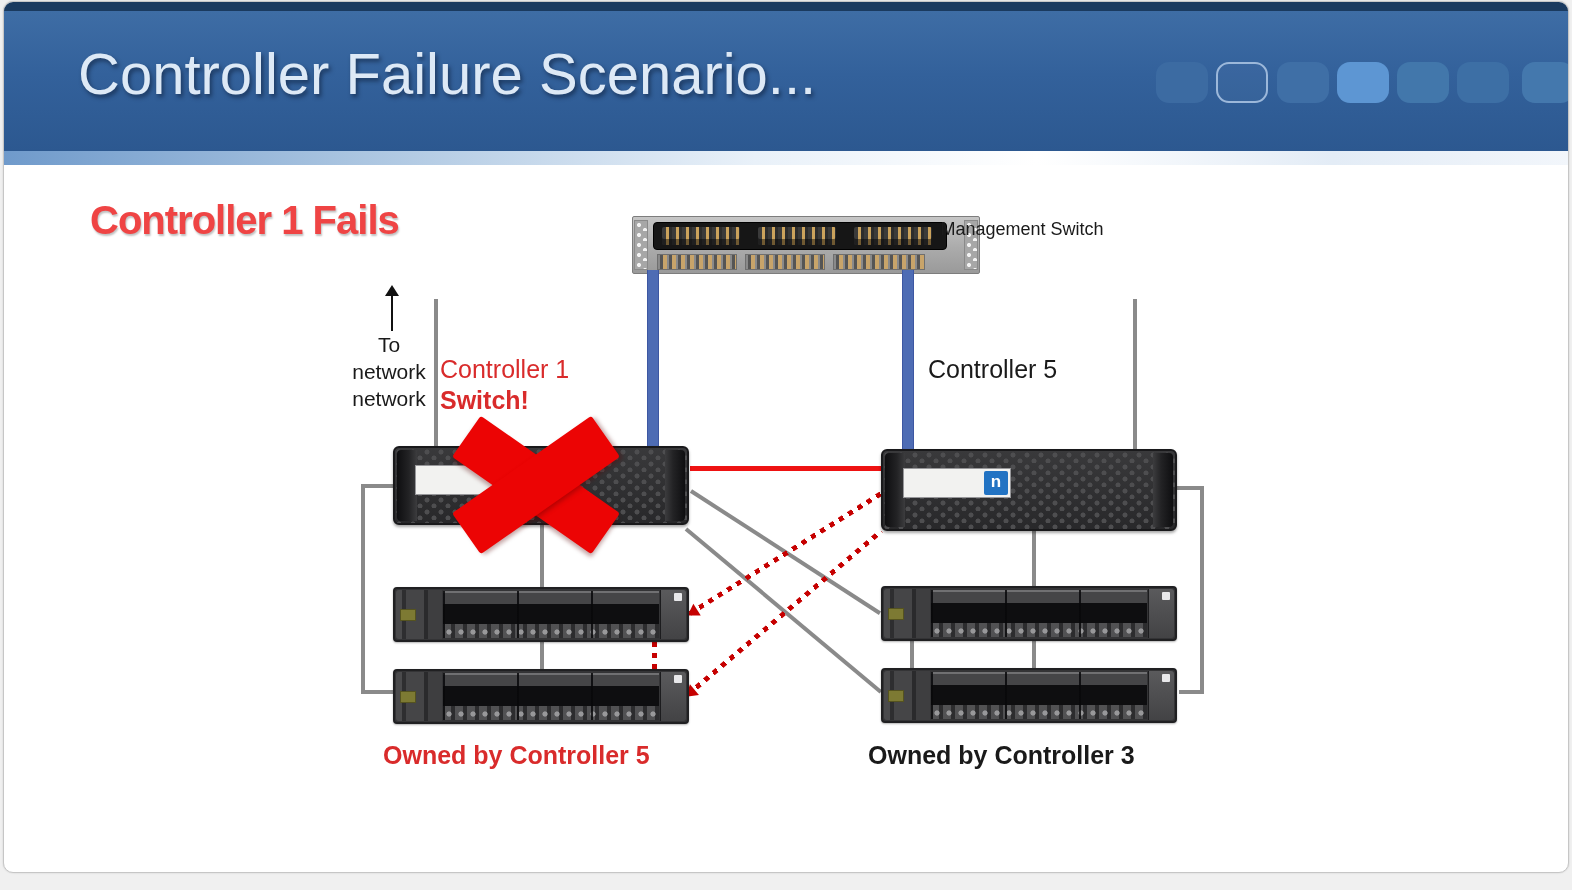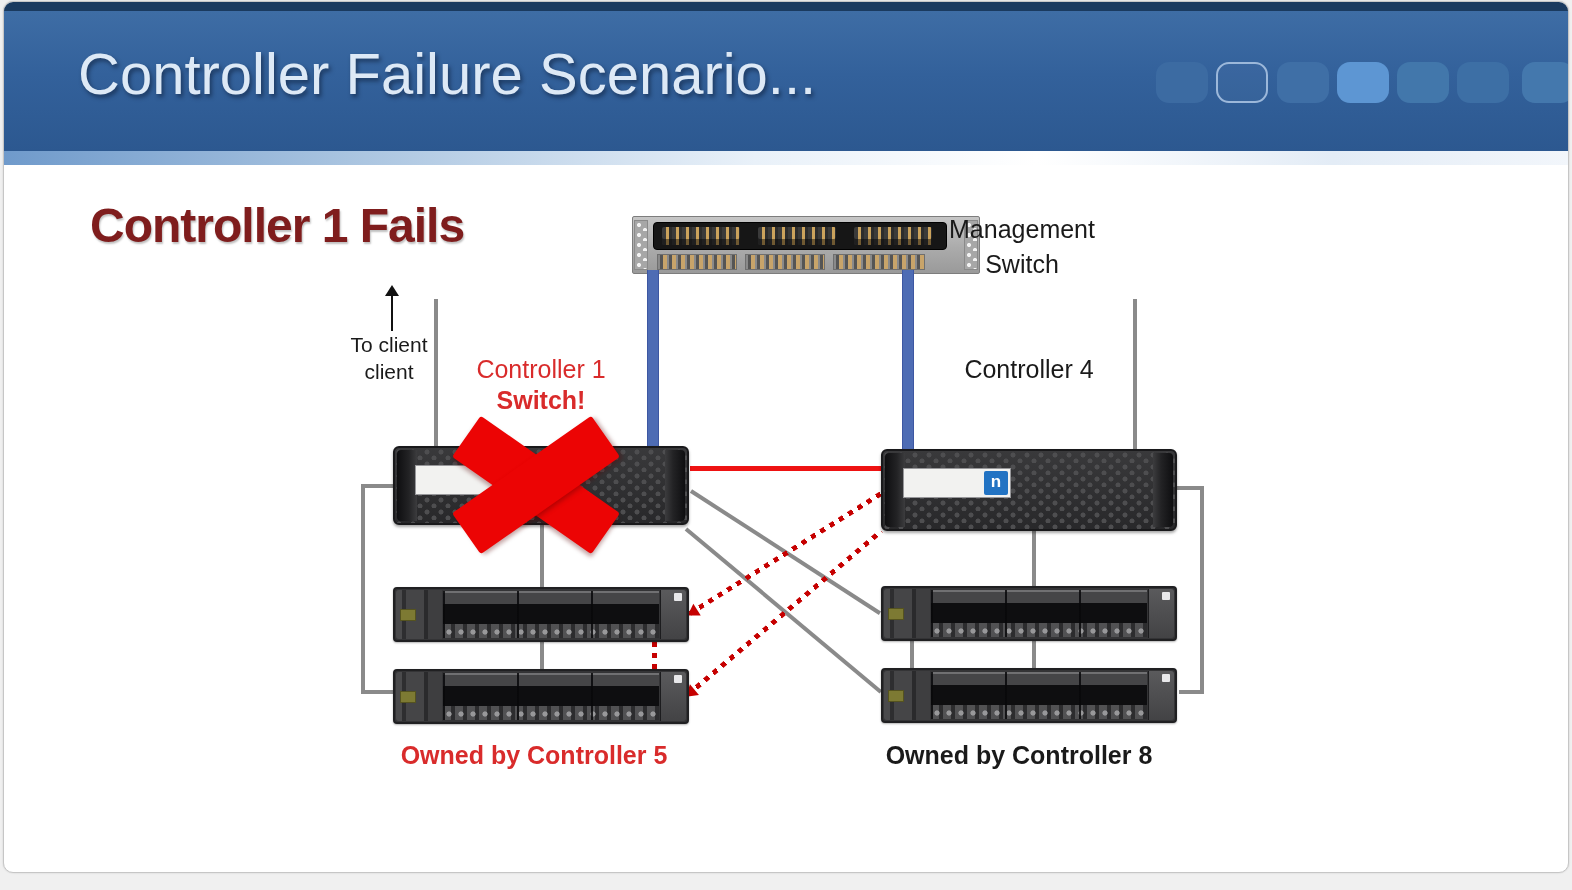--- a/index.html
+++ b/index.html
@@ -32,31 +32,31 @@
   .t2{ left:1212px; background:rgba(255,255,255,.03); border:2px solid #9cb8da; }
   .t3{ left:1273px; background:#3f6fa6; }
   .t4{ left:1333px; background:#5d96d3; }
   .t5{ left:1393px; background:#4277ab; }
   .t6{ left:1453px; background:#3d6fa5; }
   .t7{ left:1518px; background:#4478ad; }
 
   
   .h2{
     position:absolute; left:86px; top:196px;
-    font-size:48px; font-weight:bold; letter-spacing:-1px; color:#7f1d1d;
+    font-size:40px; font-weight:bold; letter-spacing:-1px; color:#ef4444;
     text-shadow:1px 2px 2px rgba(0,0,0,.25); white-space:nowrap;
   }
-  .caption{ position:absolute; text-align:center; line-height:31px; }
+  .caption{ position:absolute; line-height:31px; }
   .cap-name{ font-size:25px; }
   .cap-bold{ font-size:25px; font-weight:bold; }
   .red-text{ color:#d92b2b; }
   .black-text{ color:#1a1a1a; }
 
   .switch-label{ position:absolute; left:928px; top:210px; width:180px; text-align:center;
-    font-size:25px; line-height:35px; color:#1a1a1a; }
+    font-size:18px; line-height:35px; color:#1a1a1a; }
   .client-label{ position:absolute; left:338px; top:329px; width:94px; text-align:center;
     font-size:21px; line-height:27px; color:#1a1a1a; }
 
   
   .switch{
     position:absolute; left:628px; top:214px; width:348px; height:58px;
     background:linear-gradient(180deg,#c6c6c6 0%,#ababab 55%,#9a9a9a 100%);
     border:1px solid #7d7d7d; border-radius:2px;
   }
   .sw-ear{ position:absolute; top:3px; bottom:3px; width:14px;
@@ -171,28 +171,28 @@
 
   <div class="cable" style="left:643px; top:268px; height:182px;"></div>
   <div class="cable" style="left:898px; top:268px; height:184px;"></div>
   <div class="gline" style="left:430px; top:297px; width:4px; height:151px;"></div>
   <div class="gline" style="left:1129px; top:297px; width:4px; height:153px;"></div>
 
   <div class="arrow-up">
     <div class="head"></div>
     <div class="shaft"></div>
   </div>
-  <div class="client-label">To client client</div>
+  <div class="client-label">To network network</div>
 
   <div class="caption" style="left:436px; top:352px; width:202px;">
     <div class="cap-name red-text">Controller 1</div>
     <div class="cap-bold red-text">Switch!</div>
   </div>
   <div class="caption" style="left:924px; top:352px; width:202px;">
-    <div class="cap-name black-text">Controller 4</div>
+    <div class="cap-name black-text">Controller 5</div>
   </div>
 
   <div class="gline" style="left:357px; top:482px; width:4px; height:208px;"></div>
   <div class="gline" style="left:357px; top:482px; width:36px; height:4px;"></div>
   <div class="gline" style="left:357px; top:688px; width:36px; height:4px;"></div>
 
   <div class="gline" style="left:1196px; top:484px; width:4px; height:208px;"></div>
   <div class="gline" style="left:1170px; top:484px; width:30px; height:4px;"></div>
   <div class="gline" style="left:1175px; top:688px; width:25px; height:4px;"></div>
 
@@ -267,16 +267,16 @@
     <div class="shf-drives"></div>
     <div class="shf-capr">
         <div class="shf-chip"></div>
       </div>
   </div>
 
   <div class="caption" style="left:379px; top:738px; width:302px;">
     <div class="cap-bold red-text">Owned by Controller 5</div>
   </div>
   <div class="caption" style="left:864px; top:738px; width:302px;">
-    <div class="cap-bold black-text">Owned by Controller 8</div>
+    <div class="cap-bold black-text">Owned by Controller 3</div>
   </div>
 
 </div>
 
 </body></html>

